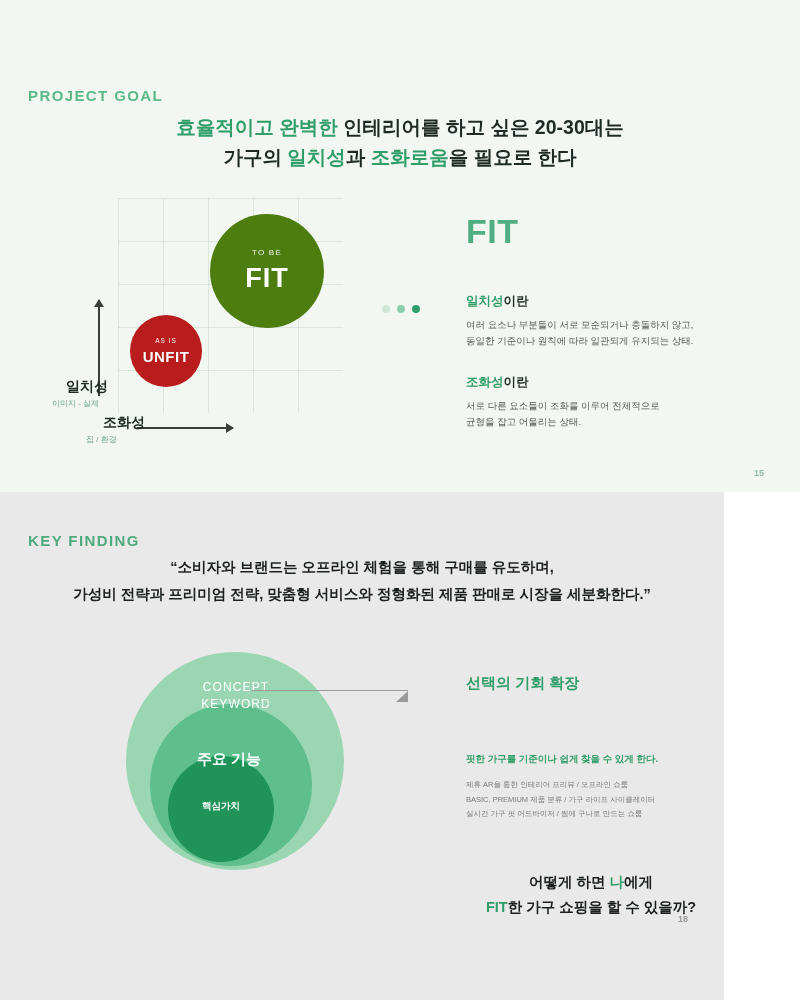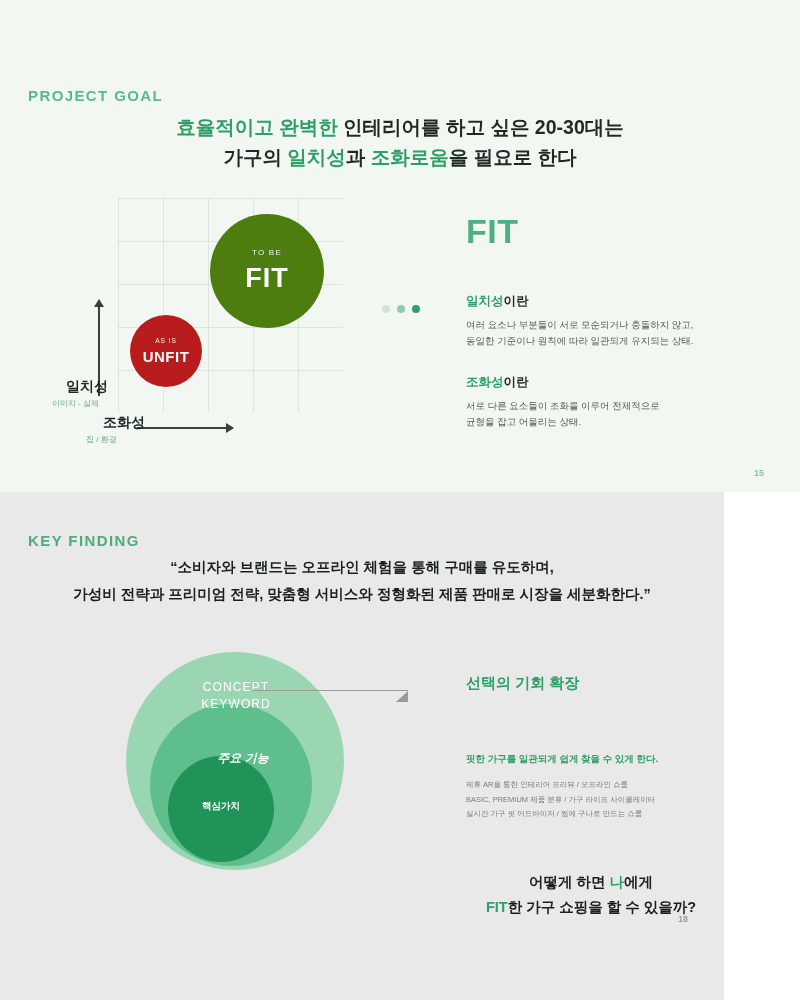--- a/index.html
+++ b/index.html
@@ -223,21 +223,21 @@
     border-radius: 50%;
     background: #1f9358;
   }
   .v-text {
     position: absolute;
     color: #ffffff;
     text-align: center;
     font-weight: bold;
   }
   .v-t1 { left: 58px; top: 27px; width: 104px; font-size: 12px; letter-spacing: 1.1px; line-height: 1.45; font-weight: normal; }
-  .v-t2 { left: 56px; top: 98px; width: 122px; font-size: 12px; font-style: italic; }
+  .v-t2 { left: 42px; top: 98px; width: 122px; font-size: 15px; }
   .v-t3 { left: 50px; top: 148px; width: 90px; font-size: 9.5px; }
 
   .lead-line {
     position: absolute;
     left: 252px; top: 198px;
     width: 156px; height: 1px;
     background: #9a9a9a;
   }
   .lead-line:after {
     content: "";
@@ -361,21 +361,21 @@
         <div>KEYWORD</div>
       </div>
       <div class="v-text v-t2">주요 기능</div>
       <div class="v-text v-t3">핵심가치</div>
     </div>
 
     <div class="lead-line"></div>
 
     <div class="s2-right">
       <div class="r-head">선택의 기회 확장</div>
-      <div class="r-sub">핏한 가구를 일관되게 쉽게 찾을 수 있게 한다.</div>
+      <div class="r-sub">핏한 가구를 기준이나 쉽게 찾을 수 있게 한다.</div>
       <div class="r-list">
         <div>제휴 AR을 통한 인테리어 프리뷰 / 오프라인 쇼룸</div>
         <div>BASIC, PREMIUM 제품 분류 / 가구 라이프 사이클레이터</div>
         <div>실시간 가구 핏 어드바이저 / 찜에 구나로 만드는 쇼룸</div>
       </div>
       <div class="r-q">
         <div>
           <span>어떻게 하면 </span><span class="g">나</span><span>에게</span>
         </div>
         <div>

